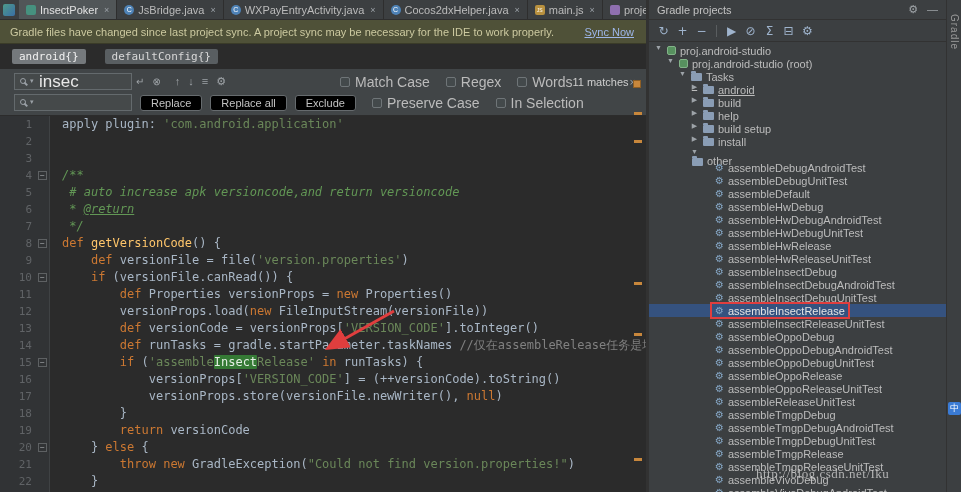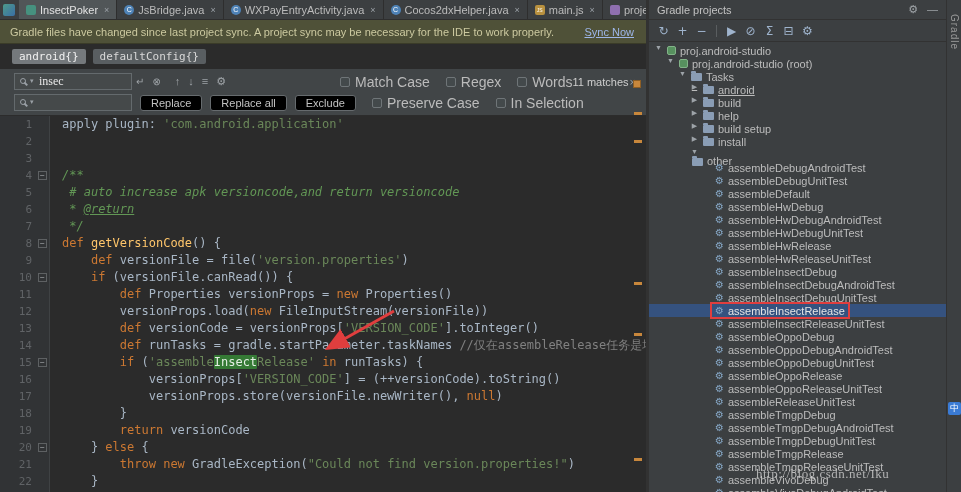--- a/index.html
+++ b/index.html
@@ -22,31 +22,31 @@
   .tab-ic.java-class-icon { background:#4e82b6; border-radius:50%; font-size:7px; }
   .tab-ic.js-file-icon { background:#b9913f; border-radius:2px; font-size:5px; }
   .tab-ic.manifest-file-icon { background:#8f6fb0; border-radius:2px; }
   .tab-close { color:#9aa0a6; font-size:9px; margin-left:2px; cursor:pointer; }
   .tab-extra { margin-left:auto; color:#9fa4a8; font-size:9px; padding:0 6px; display:flex; align-items:center; }
 
   .notif { height:24px; background:#4f5138; border-bottom:1px solid #3a3b28; display:flex; align-items:center;
            padding:0 12px 0 10px; font-size:11px; color:#ccc9a0; }
   .notif .sync { margin-left:auto; color:#9db6e8; text-decoration:underline; cursor:pointer; }
 
-  .crumbs { height:20px; background:#2b2b2b; display:flex; align-items:center; gap:7px; padding:12px 12px;
+  .crumbs { height:20px; background:#2b2b2b; display:flex; align-items:center; gap:19px; padding:12px 12px;
             font-family:"DejaVu Sans Mono",monospace; font-size:11px; border-bottom:1px solid #2b2b2b; }
   .chip { background:#595e61; color:#d8d8d8; padding:1px 7px; border-radius:2px; cursor:pointer; }
   .chip.first { background:#75797c; color:#f0f0f0; }
 
   .findbar { background:#414547; border-bottom:1px solid #2c2c2c; padding:2px 0; }
   .frow { height:21px; display:flex; align-items:center; padding-left:14px; }
   .ffield { position:relative; width:118px; height:17px; background:#45494a; border:1px solid #646a6d;
             display:flex; align-items:center; padding:0 3px 0 24px; flex-shrink:0; }
   .ffield input { background:transparent; border:none; outline:none; width:100%; color:#e8e8e8;
-                  font-size:12px; font-family:Liberation Serif, serif; }
+                  font-size:17px; font-family:Liberation Sans, sans-serif; }
   .mag { position:absolute; left:5px; top:4px; width:6px; height:6px; border:1.5px solid #9aa0a6; border-radius:50%; }
   .mag::after { content:""; position:absolute; width:4px; height:1.5px; background:#9aa0a6;
                 transform:rotate(45deg); right:-3px; bottom:-1px; }
   .fcaret { position:absolute; left:15px; top:3px; font-size:7px; color:#9aa0a6; }
   .fic { color:#9fa4a8; font-size:11px; margin:0 4px; cursor:pointer; line-height:1; }
   .fic.small { font-size:10px; }
   .cbx { display:flex; align-items:center; gap:5px; margin-left:16px; cursor:pointer; }
   .cb-box { width:10px; height:10px; background:#43494b; border:1px solid #6f7578; border-radius:2px; }
   .cb-lab { font-size:14px; color:#bbbbbb; }
   .matches { font-size:11px; color:#cfcfcf; }

